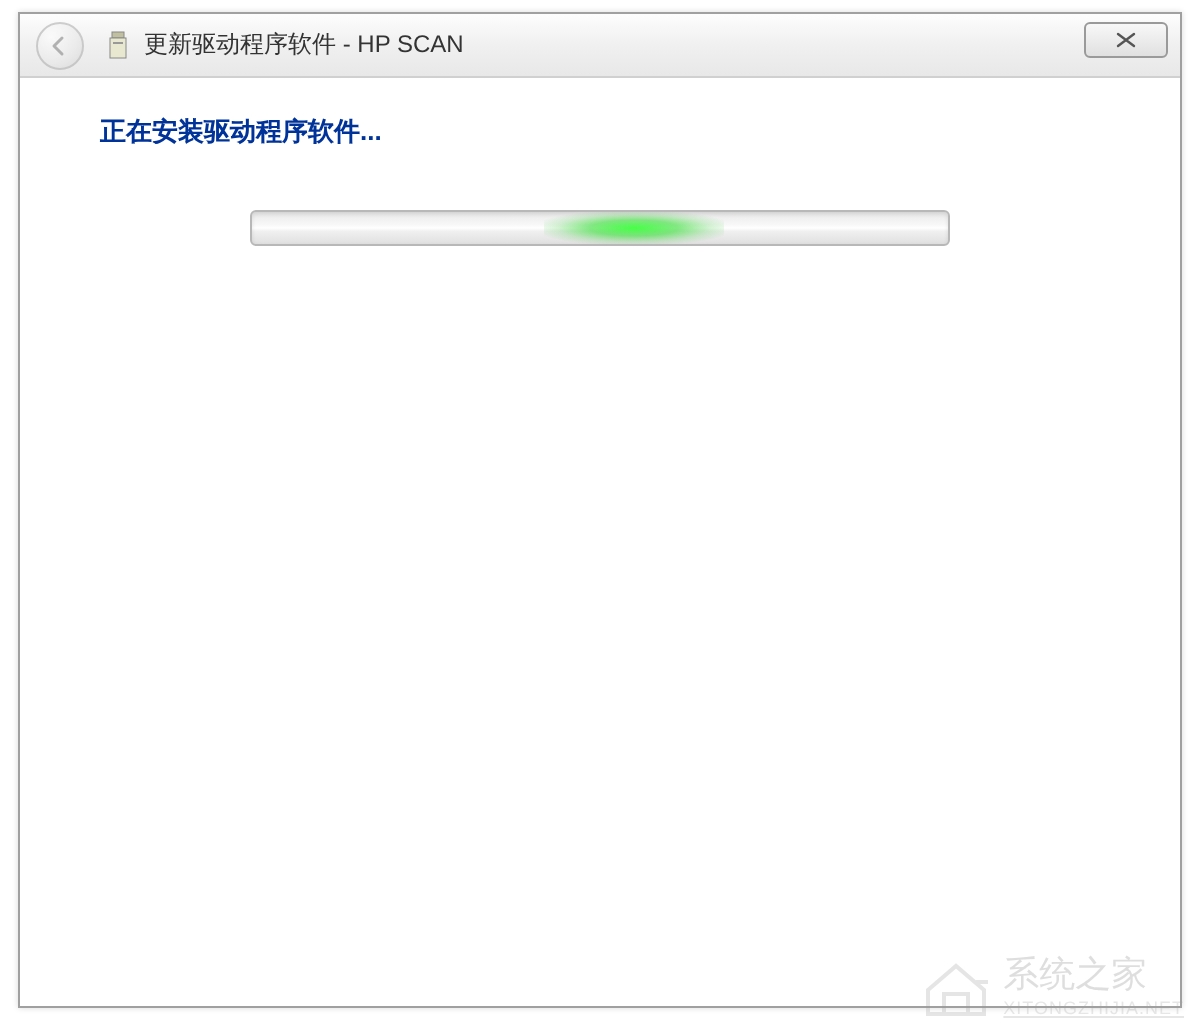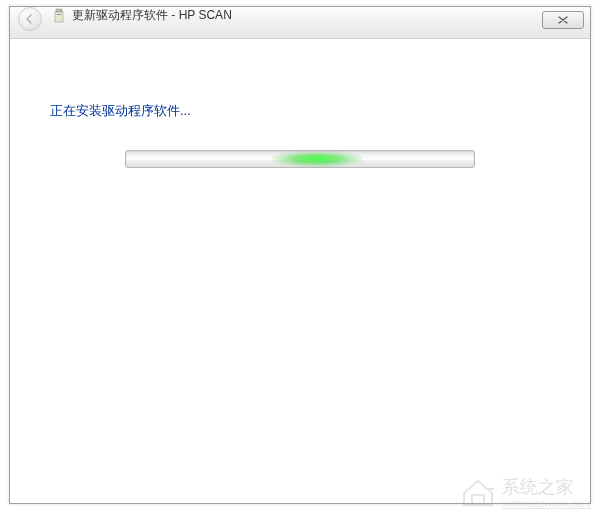--- a/index.html
+++ b/index.html
@@ -22,21 +22,21 @@
       border: 1px solid #a0a0a0;
       position: relative;
       margin: 6px auto 0;
       box-shadow: 0 0 3px rgba(0,0,0,0.15);
     }
     .titlebar {
       height: 32px;
       background: linear-gradient(to bottom, #fdfdfd 0%, #f0f0f0 50%, #e8e8e8 100%);
       border-bottom: 1px solid #d0d0d0;
       display: flex;
-      align-items: flex-start;
+      align-items: center;
       position: relative;
     }
     .back-button {
       width: 24px;
       height: 24px;
       margin-left: 8px;
       border-radius: 50%;
       background: radial-gradient(circle at 30% 30%, #ffffff, #e8e8e8 60%, #d0d0d0);
       border: 1px solid #b0b0b0;
       display: flex;
@@ -76,21 +76,22 @@
       border-radius: 3px;
       display: flex;
       align-items: center;
       justify-content: center;
     }
     .close-button svg {
       width: 12px;
       height: 10px;
     }
     .content {
-      padding: 63px 40px;
+      padding: 18px 40px;
+      font-weight: bold;
     }
     .status-text {
       font-size: 13px;
       color: #003399;
       margin-bottom: 30px;
     }
     .progress-container {
       width: 350px;
       height: 18px;
       margin: 0 auto;
@@ -107,21 +108,21 @@
       top: 0;
       width: 90px;
       height: 100%;
       background: radial-gradient(ellipse at center, rgba(50,255,50,0.9) 0%, rgba(50,220,50,0.6) 35%, rgba(50,200,50,0.2) 60%, transparent 80%);
     }
     .watermark {
       position: absolute;
       right: 8px;
       bottom: 6px;
       display: flex;
-      align-items: flex-start;
+      align-items: flex-end;
       opacity: 0.25;
       pointer-events: none;
     }
     .watermark-icon {
       width: 36px;
       height: 32px;
       margin-right: 6px;
     }
     .watermark-text {
       font-size: 18px;

